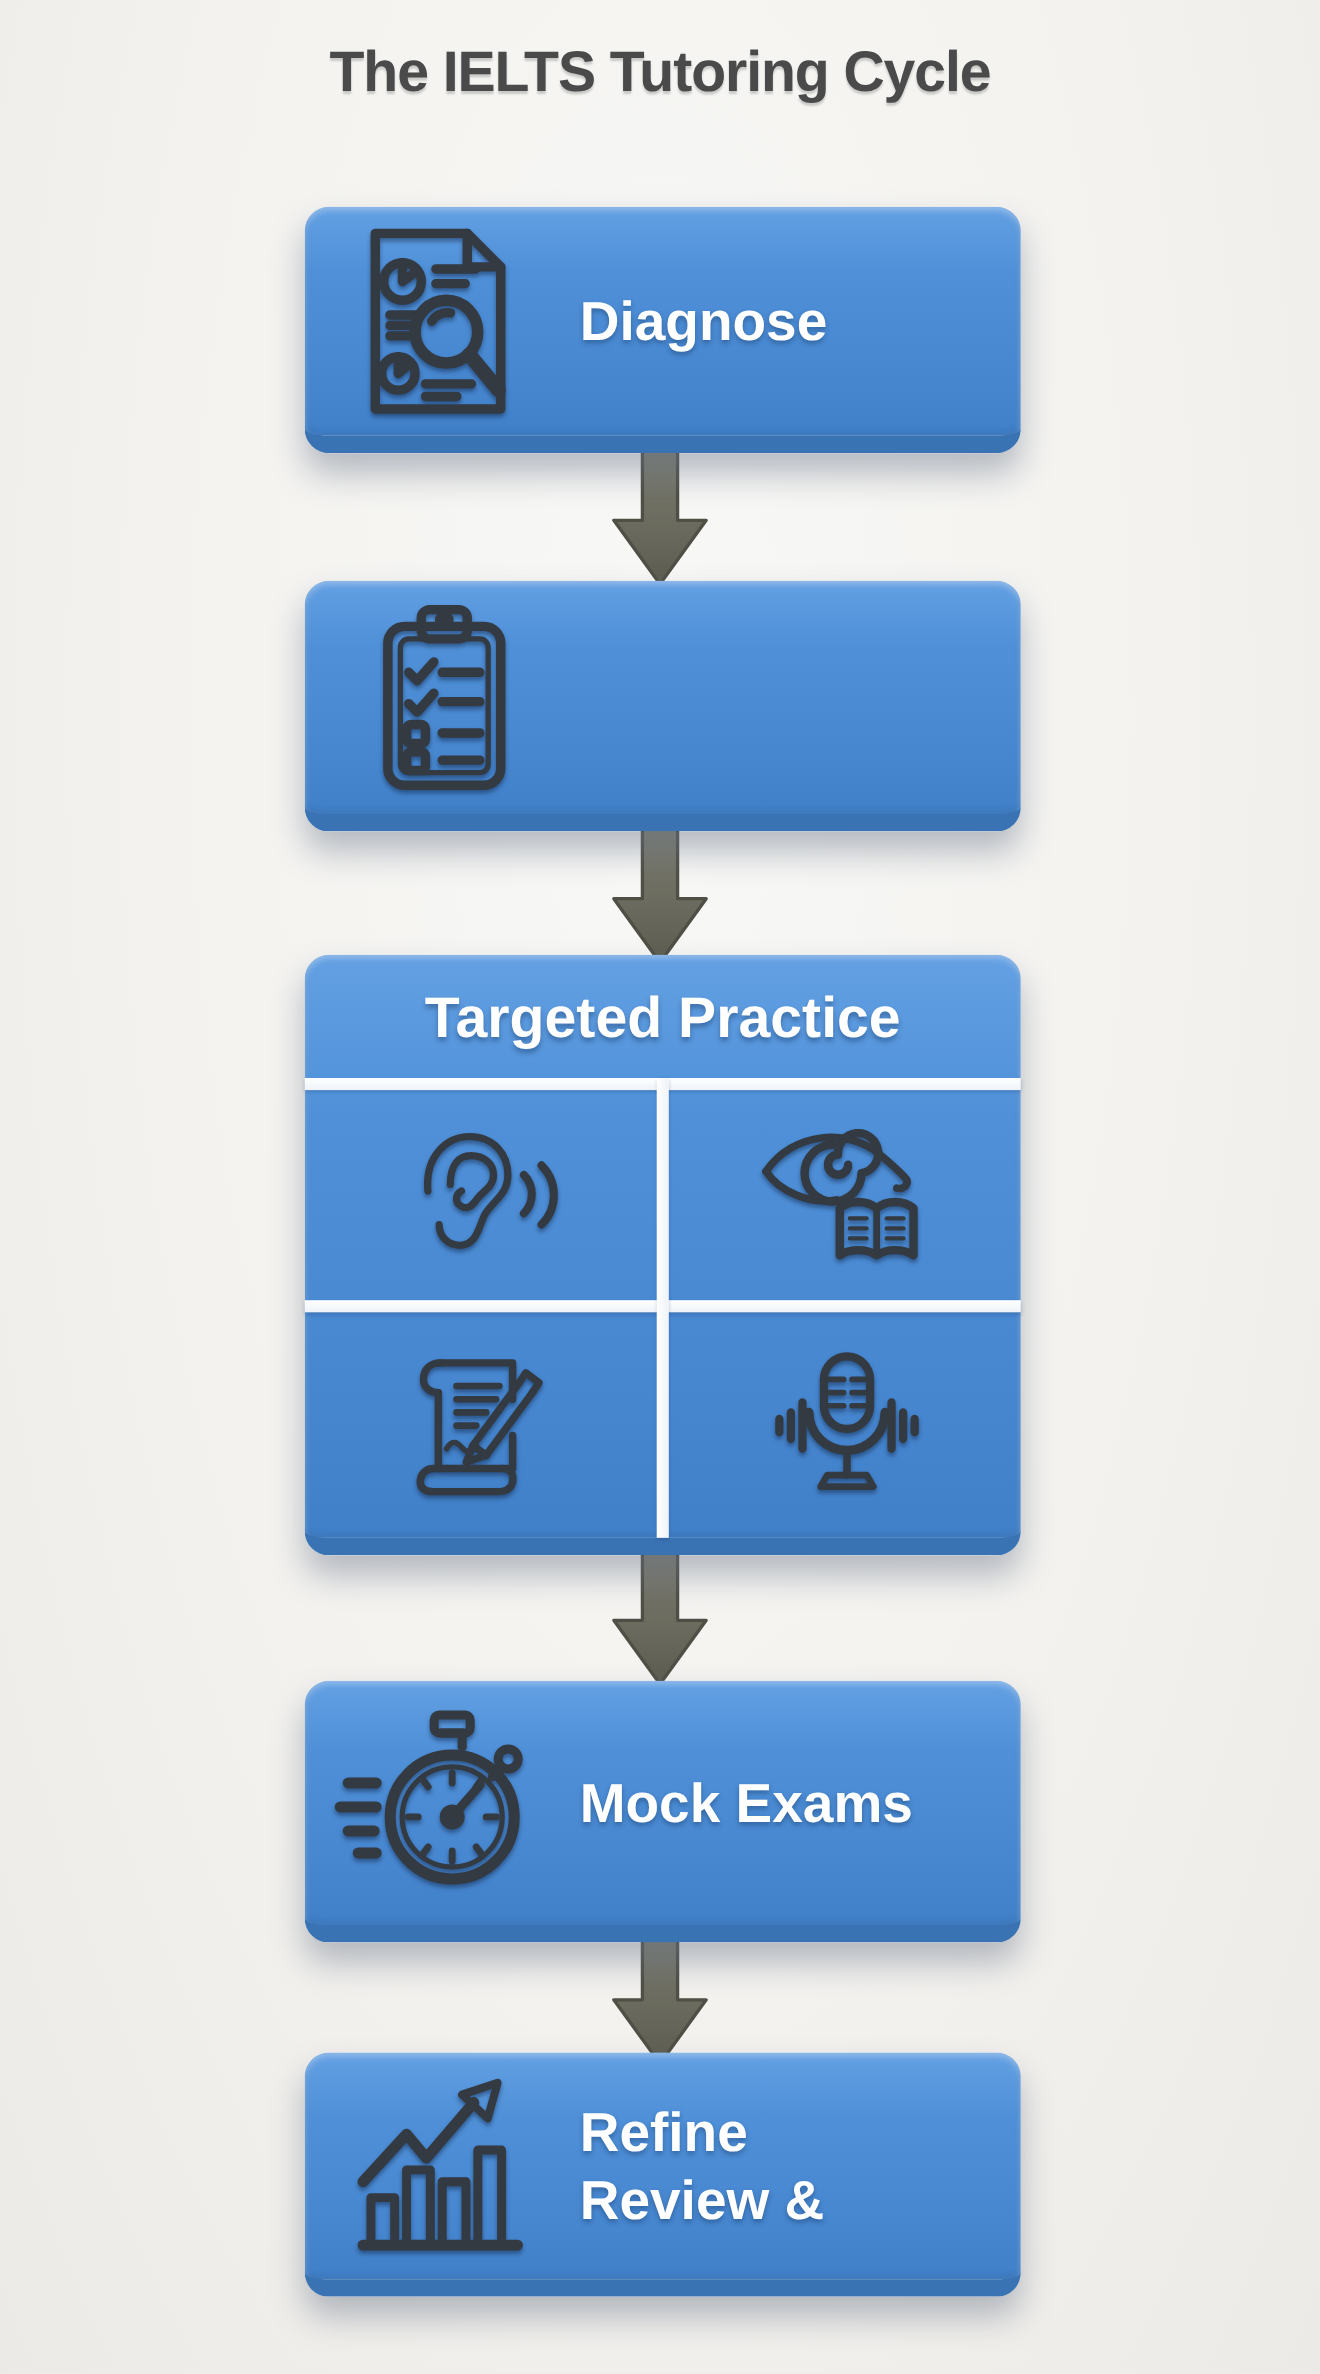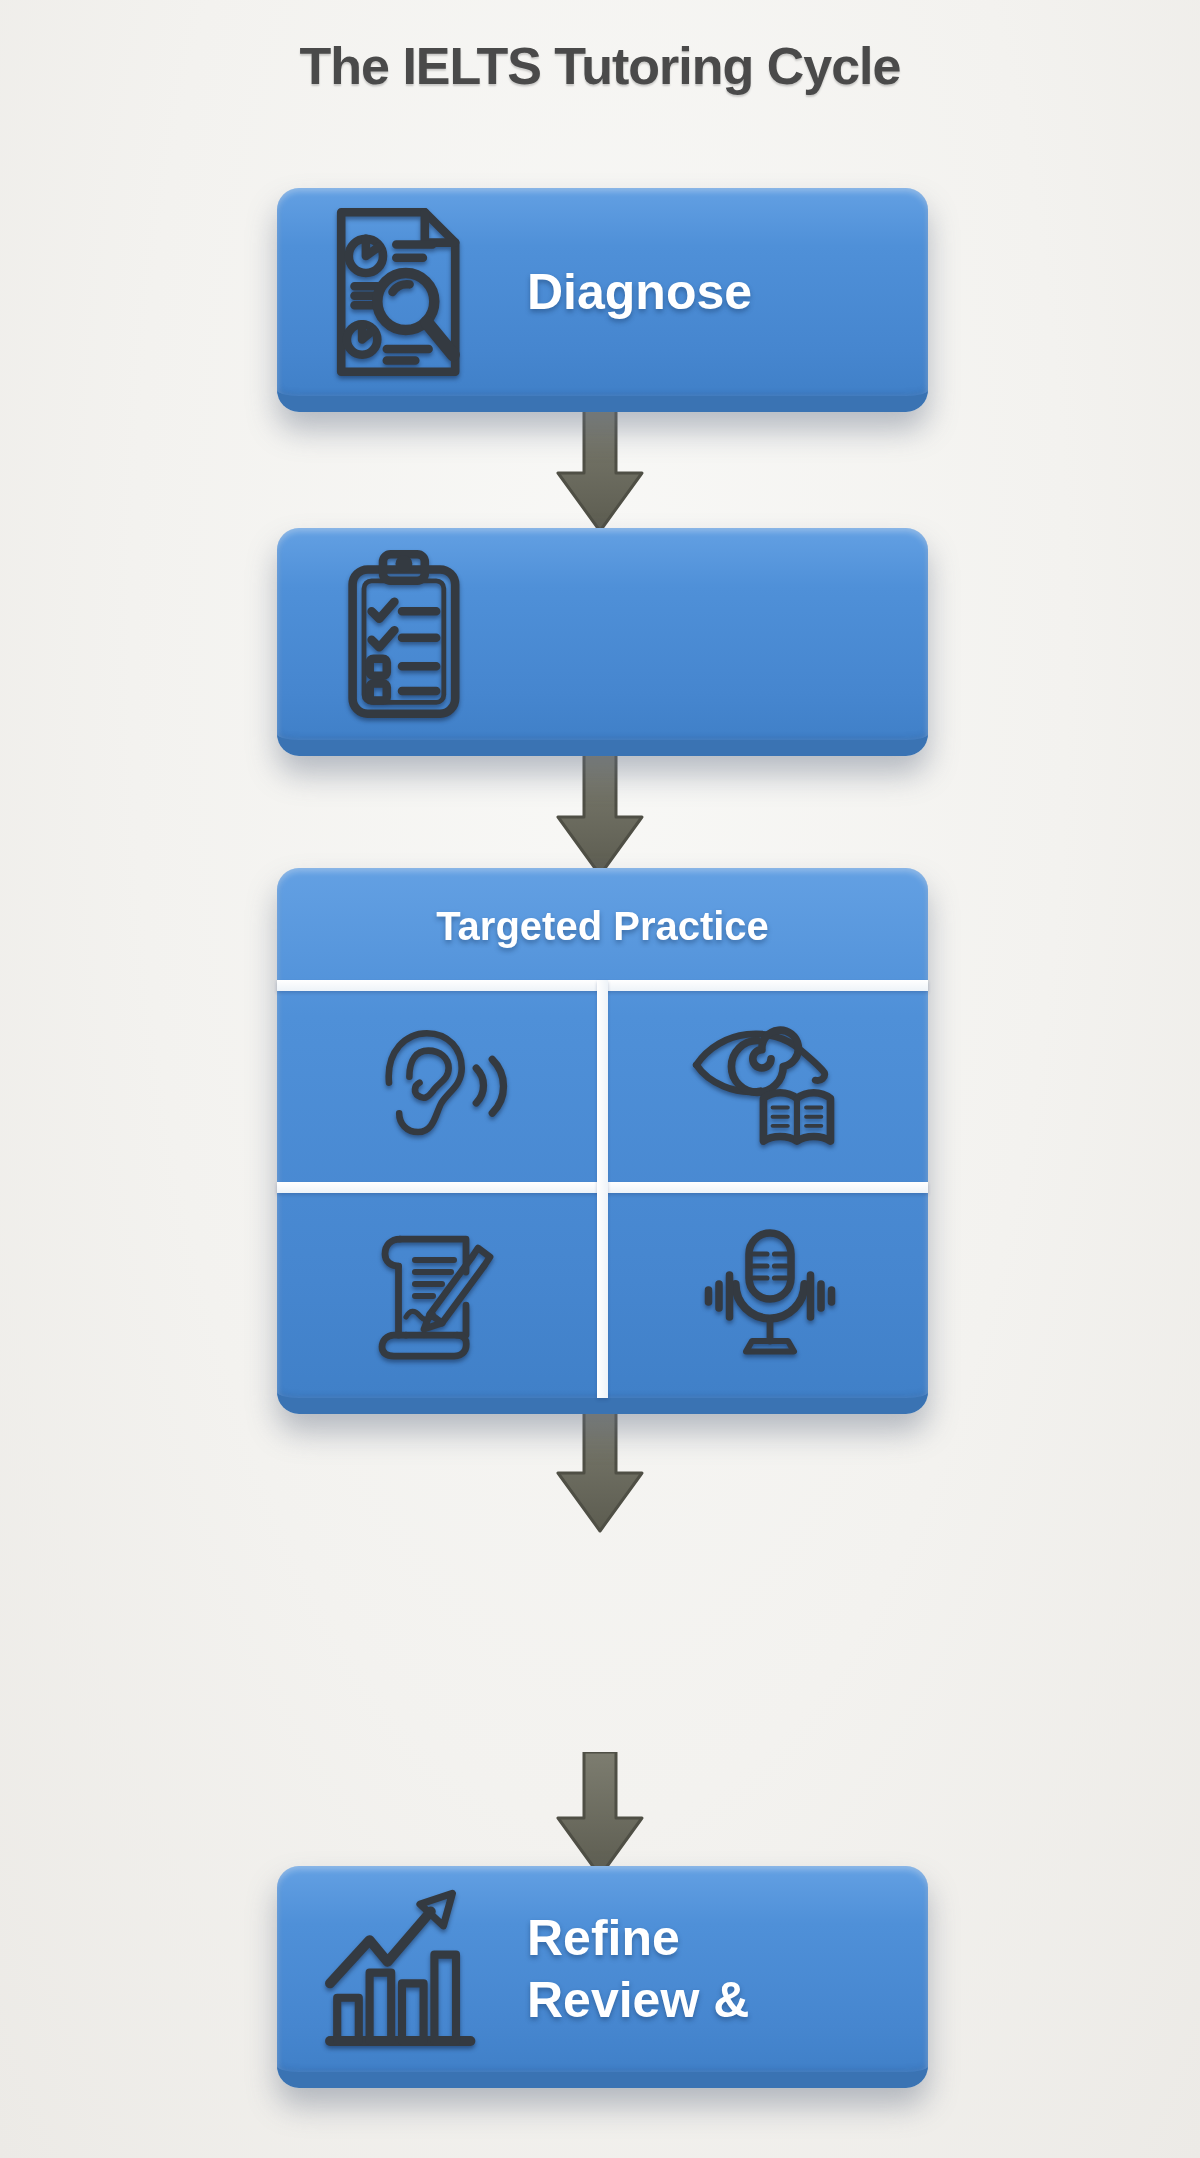--- a/index.html
+++ b/index.html
@@ -52,21 +52,21 @@
     filter:drop-shadow(0 3px 2px rgba(10,25,50,0.45));
   }
   
   .flow-arrow{position:absolute;left:552px;width:96px;z-index:1;}
   
   .tp-header{
     position:absolute;top:0;left:0;right:0;height:116px;
     display:flex;align-items:center;justify-content:center;
   }
   .tp-title{
-    color:#ffffff;font-size:40px;font-weight:700;
+    color:#ffffff;font-size:52px;font-weight:700;
     text-shadow:0 3px 5px rgba(15,45,85,0.40);
   }
   .divider{
     position:absolute;background:linear-gradient(180deg,#ffffff,#eef3f8);
     box-shadow:0 2px 3px rgba(30,60,110,0.25);
     z-index:3;
   }
   .div-h{left:0;right:0;height:11px;}
   .div-v{width:11px;background:linear-gradient(90deg,#ffffff,#eef3f8);}
   .quad{
@@ -193,20 +193,43 @@
         <path d="M45 22 h9 M45 30 h9 M45 38 h9 M59 22 h8 M59 30 h8 M59 38 h8" stroke-width="3.4"></path>
         <path d="M33 42 a23 23 0 0 0 46 0" stroke-width="5.5"></path>
         <path d="M56 66 V80"></path>
         <path d="M44 80 H68 L72 87 H40 Z" stroke-width="4"></path>
         <path d="M22 42 V58 M15 46 V54 M29 36 V64" stroke-width="5"></path>
         <path d="M90 42 V58 M97 46 V54 M83 36 V64" stroke-width="5"></path>
       </svg>
     </div>
   </div>
 
+  <div class="box" style="top:1528px;height:222px">
+    <div class="box-row">
+      <div class="icon-slot">
+        <svg class="icon-svg" width="200" height="190" viewBox="0 0 110 100">
+          <path d="M8 40 h14 M4 52 h18 M8 64 h13 M13 75 h9" stroke-width="5.5"></path>
+          <circle cx="60" cy="57" r="31" stroke-width="5.5"></circle>
+          <circle cx="60" cy="57" r="25" stroke-width="2.6"></circle>
+          <rect x="51" y="6" width="18" height="9" rx="2.5"></rect>
+          <path d="M55 15 H65 V22"></path>
+          <circle cx="88" cy="28" r="5"></circle>
+          <path d="M84 33 L80 37"></path>
+          <path d="M60 35 v5 M60 74 v5 M38 57 h5 M77 57 h5 M45 38 l3 4 M75 38 l-3 4 M45 76 l3 -4 M75 76 l-3 -4" stroke-width="3.4"></path>
+          <path d="M60 57 L74 41" stroke-width="4.5"></path>
+          <circle cx="60" cy="57" r="4" fill="#343a41"></circle>
+        </svg>
+      </div>
+      <div class="label-slot">
+        <div class="step-label">
+          <div>Mock Exams</div>
+        </div>
+      </div>
+    </div>
+  </div>
 
   <div class="box" style="top:1866px;height:206px">
     <div class="box-row">
       <div class="icon-slot">
         <svg class="icon-svg" width="190" height="180" viewBox="0 0 100 100">
           <path d="M10 90 H88" stroke-width="5.5"></path>
           <rect x="14" y="66" width="12" height="24"></rect>
           <rect x="32" y="52" width="12" height="38"></rect>
           <rect x="50" y="58" width="12" height="32"></rect>
           <rect x="68" y="42" width="12" height="48"></rect>

